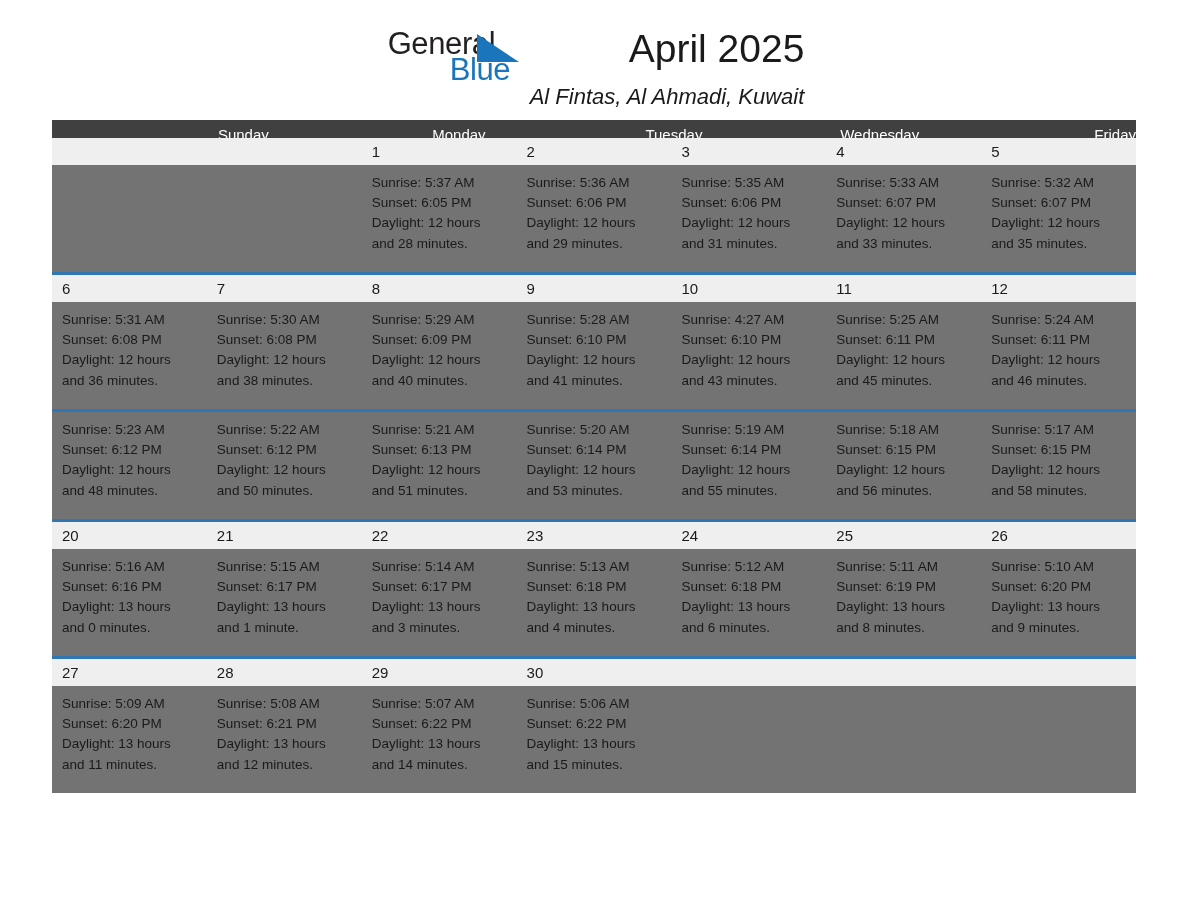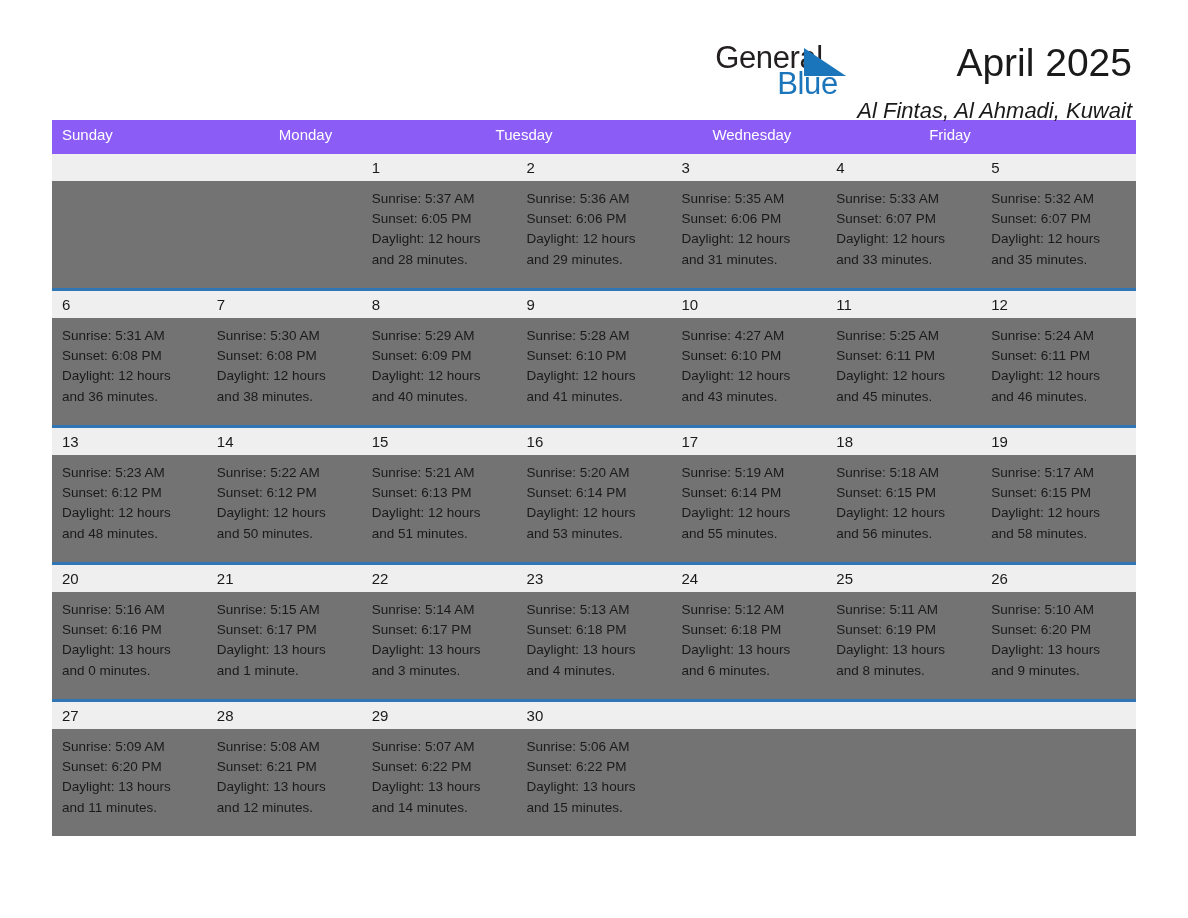--- a/index.html
+++ b/index.html
@@ -19,22 +19,22 @@
     width: 1188px;
     height: 918px;
     box-sizing: border-box;
     padding: 0 52px;
   }
 
   
   .topbar {
     display: flex;
     align-items: flex-start;
-    justify-content: flex-end;
-    padding-top: 40px;
+    justify-content: center;
+    padding-top: 26px;
     height: 104px;
     box-sizing: border-box;
   }
   .logo {
     position: relative;
     width: 150px;
     height: 66px;
     user-select: none;
   }
   .logo-general {
@@ -85,22 +85,23 @@
     font-style: italic;
   }
 
   
   .calendar {
     margin-top: 16px;
     width: 1084px;
   }
   .dow-row {
     display: flex;
-    background: #8b5cf6;
-    height: 34px;
+    background: #404040;
+    height: 18px;
+    text-align: right;
   }
   .dow-cell {
     flex: 1 1 0;
     color: #ffffff;
     font-size: 15px;
     line-height: 30px;
     padding-left: 10px;
     box-sizing: border-box;
     white-space: nowrap;
   }
@@ -277,29 +278,20 @@
         <div class="body-cell">
           <div class="line">Sunrise: 5:24 AM</div>
           <div class="line">Sunset: 6:11 PM</div>
           <div class="line">Daylight: 12 hours</div>
           <div class="line">and 46 minutes.</div>
         </div>
       </div>
     </div>
 
     <div class="week">
-      <div class="week-numbers">
-        <div class="num-cell">13</div>
-        <div class="num-cell">14</div>
-        <div class="num-cell">15</div>
-        <div class="num-cell">16</div>
-        <div class="num-cell">17</div>
-        <div class="num-cell">18</div>
-        <div class="num-cell">19</div>
-      </div>
       <div class="week-bodies">
         <div class="body-cell">
           <div class="line">Sunrise: 5:23 AM</div>
           <div class="line">Sunset: 6:12 PM</div>
           <div class="line">Daylight: 12 hours</div>
           <div class="line">and 48 minutes.</div>
         </div>
         <div class="body-cell">
           <div class="line">Sunrise: 5:22 AM</div>
           <div class="line">Sunset: 6:12 PM</div>

